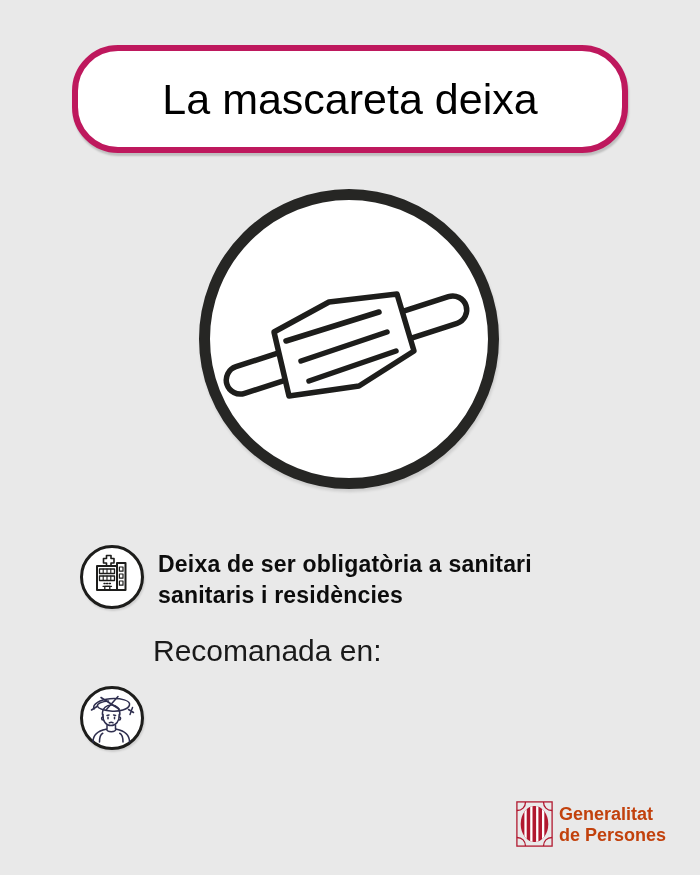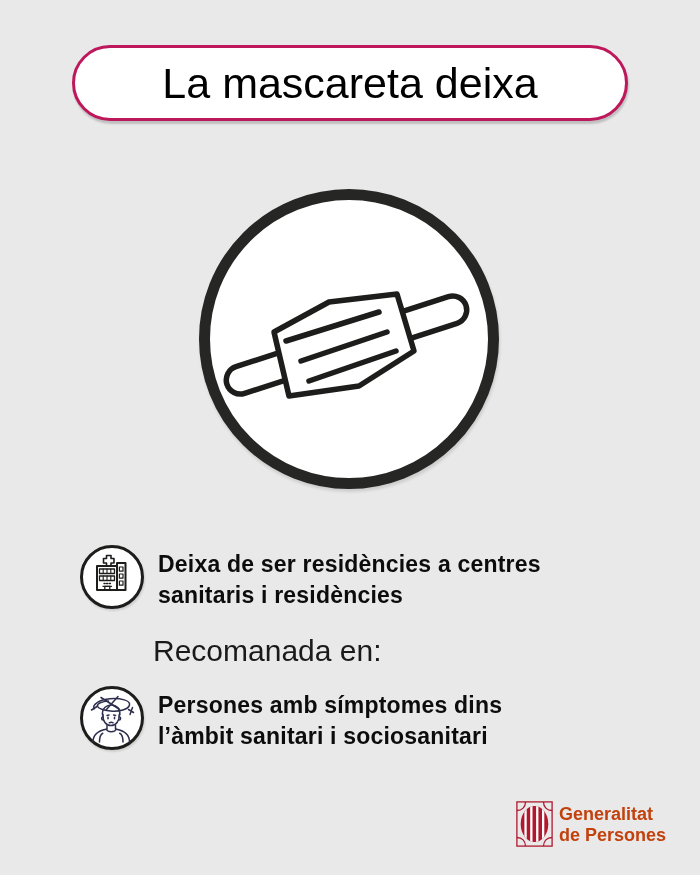--- a/index.html
+++ b/index.html
@@ -2,22 +2,22 @@
 <html><head>
 <meta charset="utf-8">
 <style>
   html,body{margin:0;padding:0;}
   .canvas{
     position:relative;width:700px;height:875px;background:#e9e9e9;
     font-family:"Liberation Sans",sans-serif;overflow:hidden;color:#111;
   }
   
   .title-box{
-    position:absolute;left:72px;top:45px;width:556px;height:76px;
-    background:#fff;border:3px solid #be185d;border-radius:46px;
+    position:absolute;left:72px;top:45px;width:556px;height:108px;
+    background:#fff;border:6px solid #be185d;border-radius:46px;
     box-sizing:border-box;display:flex;flex-direction:row;
     align-items:center;justify-content:center;text-align:center;
     box-shadow:1px 3px 2px rgba(0,0,0,0.18);
   }
   .title-line{font-size:43px;line-height:46px;color:#000;font-weight:400;}
   
   .hero-circle{
     position:absolute;left:199px;top:189px;width:300px;height:300px;
     background:#fff;border:11px solid #262624;border-radius:50%;
     box-sizing:border-box;box-shadow:1px 3px 3px rgba(0,0,0,0.12);
@@ -104,21 +104,21 @@
         <rect x="21.8" y="38.3" width="5" height="3.7" stroke-width="1.3"></rect>
 
         <rect x="34" y="15" width="8.5" height="27" stroke-width="2"></rect>
         <rect x="36.4" y="19" width="3.6" height="4.2" stroke-width="1.2"></rect>
         <rect x="36.4" y="26" width="3.6" height="4.2" stroke-width="1.2"></rect>
         <rect x="36.4" y="33" width="3.6" height="4.2" stroke-width="1.2"></rect>
       </g>
     </svg>
   </div>
   <div class="bullet-text bullet-text-1">
-    <div>Deixa de ser residències a centres</div>
+    <div>Deixa de ser obligatòria a sanitari</div>
     <div>sanitaris i residències</div>
   </div>
 
   <div class="recommended">Recomanada en:</div>
 
   <div class="bullet-icon icon-person">
     <svg width="57" height="57" viewBox="0 0 57 57">
       <g stroke="#2e2e4e" fill="none" stroke-width="1.5" stroke-linecap="round" stroke-linejoin="round">
 
         <path d="M 11,20 C 9,15 17,10.5 27,9.7 C 38,9 47.5,11.5 46.5,16 C 45.5,20.5 36,22.8 27.5,22 C 20.5,21.3 15.5,19.8 14.5,17.3 C 13.6,14.8 19,12.4 25.5,12"></path>
@@ -141,24 +141,20 @@
         <path d="M 24,36.5 L 24,40 M 32.5,36.5 L 32.5,40"></path>
 
         <path d="M 10,53 C 10,45.5 15.5,41.8 23,40.3"></path>
         <path d="M 33.5,40.3 C 41,41.8 46.5,45.5 46.5,53"></path>
         <path d="M 23.5,40.2 C 24,43.5 32.5,43.5 33,40.2"></path>
         <path d="M 16.5,53 C 16.5,48 17.5,45.3 19.8,44.2"></path>
         <path d="M 40,53 C 40,48 39,45.3 36.7,44.2"></path>
       </g>
     </svg>
   </div>
-  <div class="bullet-text bullet-text-2">
-    <div>Persones amb símptomes dins</div>
-    <div>l’àmbit sanitari i sociosanitari</div>
-  </div>
 
   <div class="brand">
     <svg class="brand-symbol" width="37" height="46" viewBox="0 0 37 46">
       <defs>
         <clipPath id="ovalClip">
             <ellipse cx="18.5" cy="23" rx="13.8" ry="18"></ellipse>
           </clipPath>
       </defs>
       <g stroke="#b1182f" fill="none" stroke-width="1.3">
         <rect x="0.9" y="0.9" width="35.2" height="44.2"></rect>

